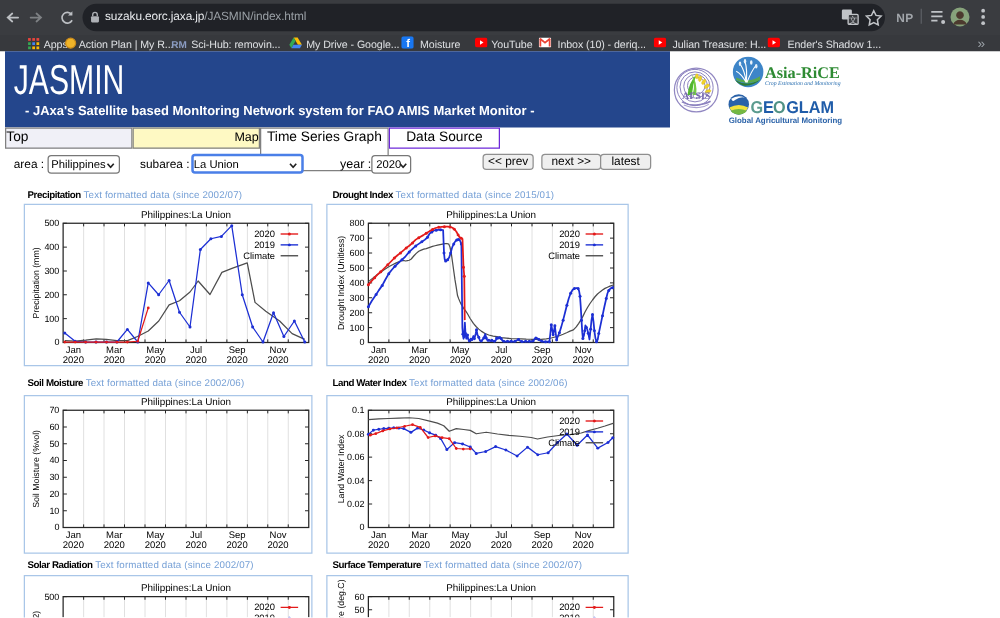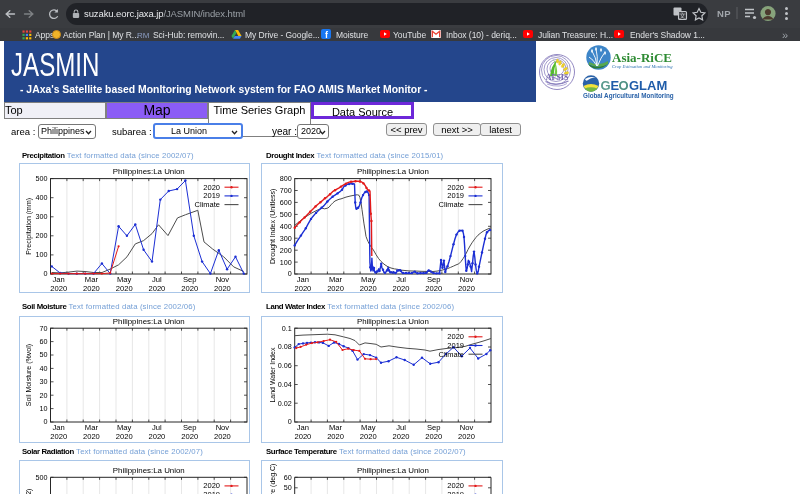--- a/index.html
+++ b/index.html
@@ -56,21 +56,21 @@
       <rect x="4.2" y="4.2" width="2.4" height="2.4" fill="#4285f4"></rect>
       <rect x="7.9" y="4.2" width="2.4" height="2.4" fill="#fbbc05"></rect>
 <rect x="0.5" y="7.9" width="2.4" height="2.4" fill="#34a853"></rect>
       <rect x="4.2" y="7.9" width="2.4" height="2.4" fill="#fbbc05"></rect>
       <rect x="7.9" y="7.9" width="2.4" height="2.4" fill="#fbbc05"></rect>
 </g>
   </svg>
 <div class="ab" style="left:35px;top:29px;font-size:8.5px;line-height:13px;color:#dfe1e4;white-space:nowrap;letter-spacing:-0.05px">Apps</div>
 <div class="ab" style="left:52px;top:30px;width:9px;height:9px;border-radius:50%;background:#f0b429;border:1px solid #c98a1b"></div>
 <div class="ab" style="left:63px;top:29px;font-size:8.5px;line-height:13px;color:#dfe1e4;white-space:nowrap;letter-spacing:-0.05px">Action Plan | My R...</div>
-<div class="ab" style="left:137px;top:29px;font-size:8px;font-weight:normal;color:#8b9cc2;line-height:13px">RM</div>
+<div class="ab" style="left:137px;top:29px;font-size:8px;font-weight:bold;color:#8b9cc2;line-height:13px">RM</div>
 <div class="ab" style="left:153px;top:29px;font-size:8.5px;line-height:13px;color:#dfe1e4;white-space:nowrap;letter-spacing:-0.05px">Sci-Hub: removin...</div>
 <svg class="ab" style="left:231px;top:29px" width="11" height="11" viewBox="0 0 24 24">
 <path d="M8.5 2 L15.5 2 L23 15 L16 15 Z" fill="#fbbc05"></path>
 <path d="M8.5 2 L1 15 L4.5 21 L12 8 Z" fill="#34a853"></path>
 <path d="M4.7 21 L8.2 15 L23 15 L19.5 21 Z" fill="#4285f4"></path>
 </svg>
 <div class="ab" style="left:245px;top:29px;font-size:8.5px;line-height:13px;color:#dfe1e4;white-space:nowrap;letter-spacing:-0.05px">My Drive - Google...</div>
 <svg class="ab" style="left:321px;top:29px" width="10" height="10" viewBox="0 0 10 10">
 <rect width="10" height="10" rx="2" fill="#1877f2"></rect>
 <text x="5.6" y="8.8" font-size="9" fill="#fff" text-anchor="middle" font-family="Liberation Sans" font-weight="bold">f</text>
@@ -146,29 +146,29 @@
 <path d="M3 5 Q8 1.5 14 4 Q10 3 6 6 Q4 8 3 5 Z" fill="#fff"></path>
 <g font-family="Liberation Sans" font-weight="bold">
 <text x="18.5" y="15.5" font-size="13" fill="#5b9b8e" transform="scale(1,1.05)">G</text>
 <text x="28.5" y="15.5" font-size="13" fill="#1f5ca9" transform="scale(1,1.05)">E</text>
 <text x="36.5" y="15.5" font-size="13" fill="#4f9184" transform="scale(1,1.05)">O</text>
 <text x="47" y="15.5" font-size="13" fill="#1f5ca9" transform="scale(1,1.05)">GLAM</text>
 </g>
 <text x="1" y="24.3" font-size="6.3" font-weight="bold" fill="#2a62a8" font-family="Liberation Sans">Global Agricultural Monitoring</text>
 </svg>
 <div class="ab" style="left:4px;top:102px;width:102px;height:17px;background:#f0f0f7;border:1px solid #808080;font-size:11px;line-height:15px;text-align:left;color:#000">Top</div>
-<div class="ab" style="left:106px;top:102px;width:102px;height:17px;background:#8b5cf6;border:1px solid #808080;font-size:14px;line-height:15px;text-align:center;color:#000">Map</div>
+<div class="ab" style="left:106px;top:102px;width:102px;height:17px;background:#fef9c3;border:1px solid #808080;font-size:10px;line-height:15px;text-align:right;color:#000">Map</div>
 <div class="ab" style="left:208px;top:102px;width:103px;height:35px;background:#ffffff;border:1px solid #808080;font-size:11px;line-height:15px;text-align:center;color:#000">Time Series Graph</div>
-<div class="ab" style="left:311px;top:102px;width:103px;height:17px;background:#ffffff;border:3px solid #6d28d9;font-size:11px;line-height:15px;text-align:center;color:#000">Data Source</div>
+<div class="ab" style="left:311px;top:102px;width:89px;height:17px;background:#ffffff;border:1px solid #6d28d9;font-size:11px;line-height:15px;text-align:center;color:#000">Data Source</div>
 <div class="ab" style="left:11px;top:126px;font-size:9.5px;color:#000">area : </div>
 <div class="ab" style="left:38px;top:124px;width:58px;height:15px;border:1px solid #777;border-radius:3px;background:#fff;font-size:9px;line-height:13px;padding-left:2px;color:#000">Philippines<svg style="position:absolute;right:3px;top:4.5px" width="7" height="5" viewBox="0 0 7 5">
       <polyline points="1,1 3.5,3.8 6,1" fill="none" stroke="#222" stroke-width="1.3"></polyline>
     </svg></div>
 <div class="ab" style="left:112px;top:126px;font-size:9.5px;color:#000">subarea : </div>
-<div class="ab" style="left:153px;top:123px;width:90px;height:16px;border:2px solid #4a7fe8;border-radius:3px;background:#fff;font-size:9px;line-height:12px;padding-left:16px;color:#000">La Union<svg style="position:absolute;right:3px;top:4.5px" width="7" height="5" viewBox="0 0 7 5">
+<div class="ab" style="left:153px;top:123px;width:90px;height:16px;border:2px solid #4a7fe8;border-radius:3px;background:#fff;font-size:9px;line-height:12px;padding-left:0;color:#000">La Union<svg style="position:absolute;right:3px;top:4.5px" width="7" height="5" viewBox="0 0 7 5">
       <polyline points="1,1 3.5,3.8 6,1" fill="none" stroke="#222" stroke-width="1.3"></polyline>
     </svg></div>
 <div class="ab" style="left:272px;top:126px;font-size:10px;color:#000">year : </div>
 <div class="ab" style="left:297px;top:124px;width:32px;height:15px;border:1px solid #777;border-radius:3px;background:#fff;font-size:9px;line-height:13px;padding-left:3px;color:#000">2020<svg style="position:absolute;right:2px;top:4.5px" width="7" height="5" viewBox="0 0 7 5">
       <polyline points="1,1 3.5,3.8 6,1" fill="none" stroke="#222" stroke-width="1.3"></polyline>
     </svg></div>
 <div class="ab" style="left:386px;top:123px;width:41px;height:13px;border:1px solid #8f8f8f;border-radius:3px;background:#efefef;font-size:9.5px;line-height:11px;text-align:center;color:#000">&lt;&lt; prev</div>
 <div class="ab" style="left:433px;top:123px;width:48px;height:13px;border:1px solid #8f8f8f;border-radius:3px;background:#efefef;font-size:9.5px;line-height:11px;text-align:center;color:#000">next &gt;&gt;</div>
 <div class="ab" style="left:480px;top:123px;width:41px;height:13px;border:1px solid #8f8f8f;border-radius:3px;background:#efefef;font-size:9.5px;line-height:11px;text-align:center;color:#000">latest</div>
 <div class="ab" style="left:22px;top:151px;font-size:7.8px;white-space:nowrap"><b style="letter-spacing:-0.35px">Precipitation</b> <span style="color:#76a0d6;letter-spacing:0.12px">Text formatted data (since 2002/07)</span></div>

